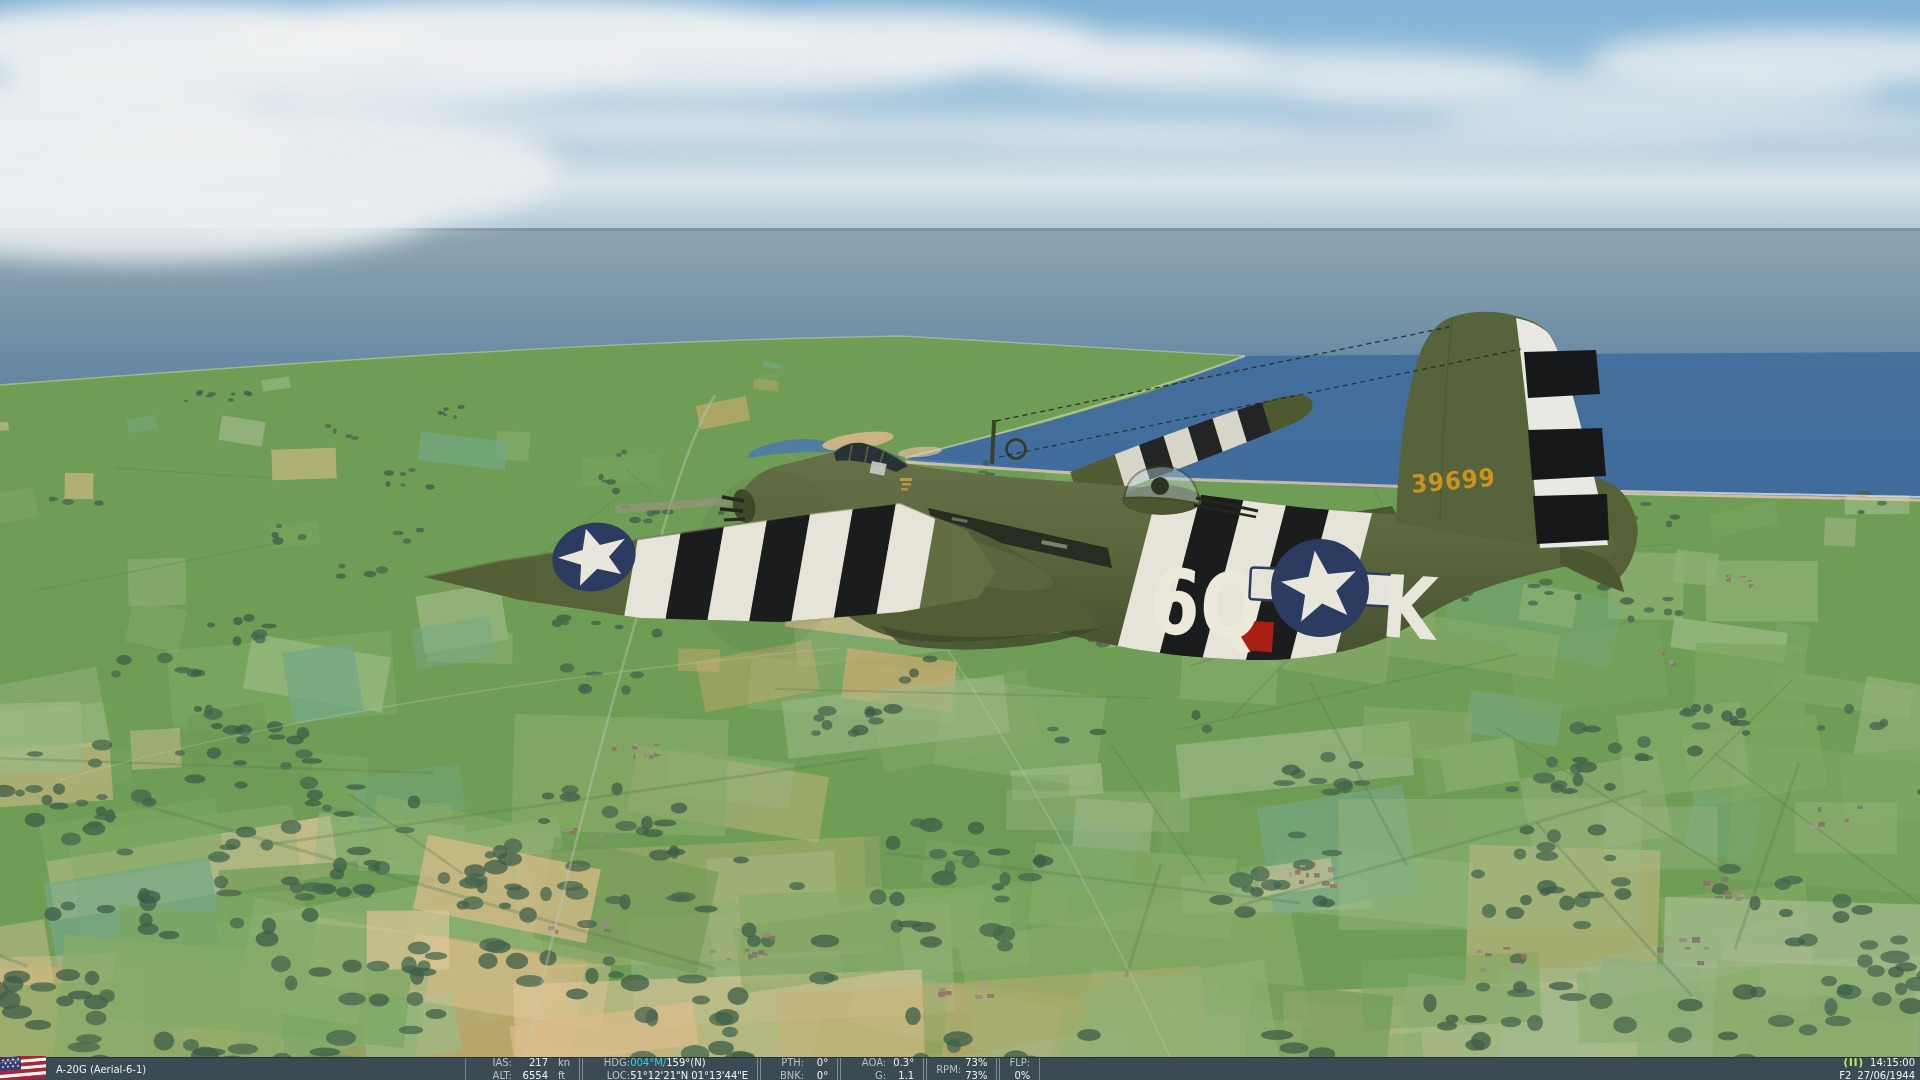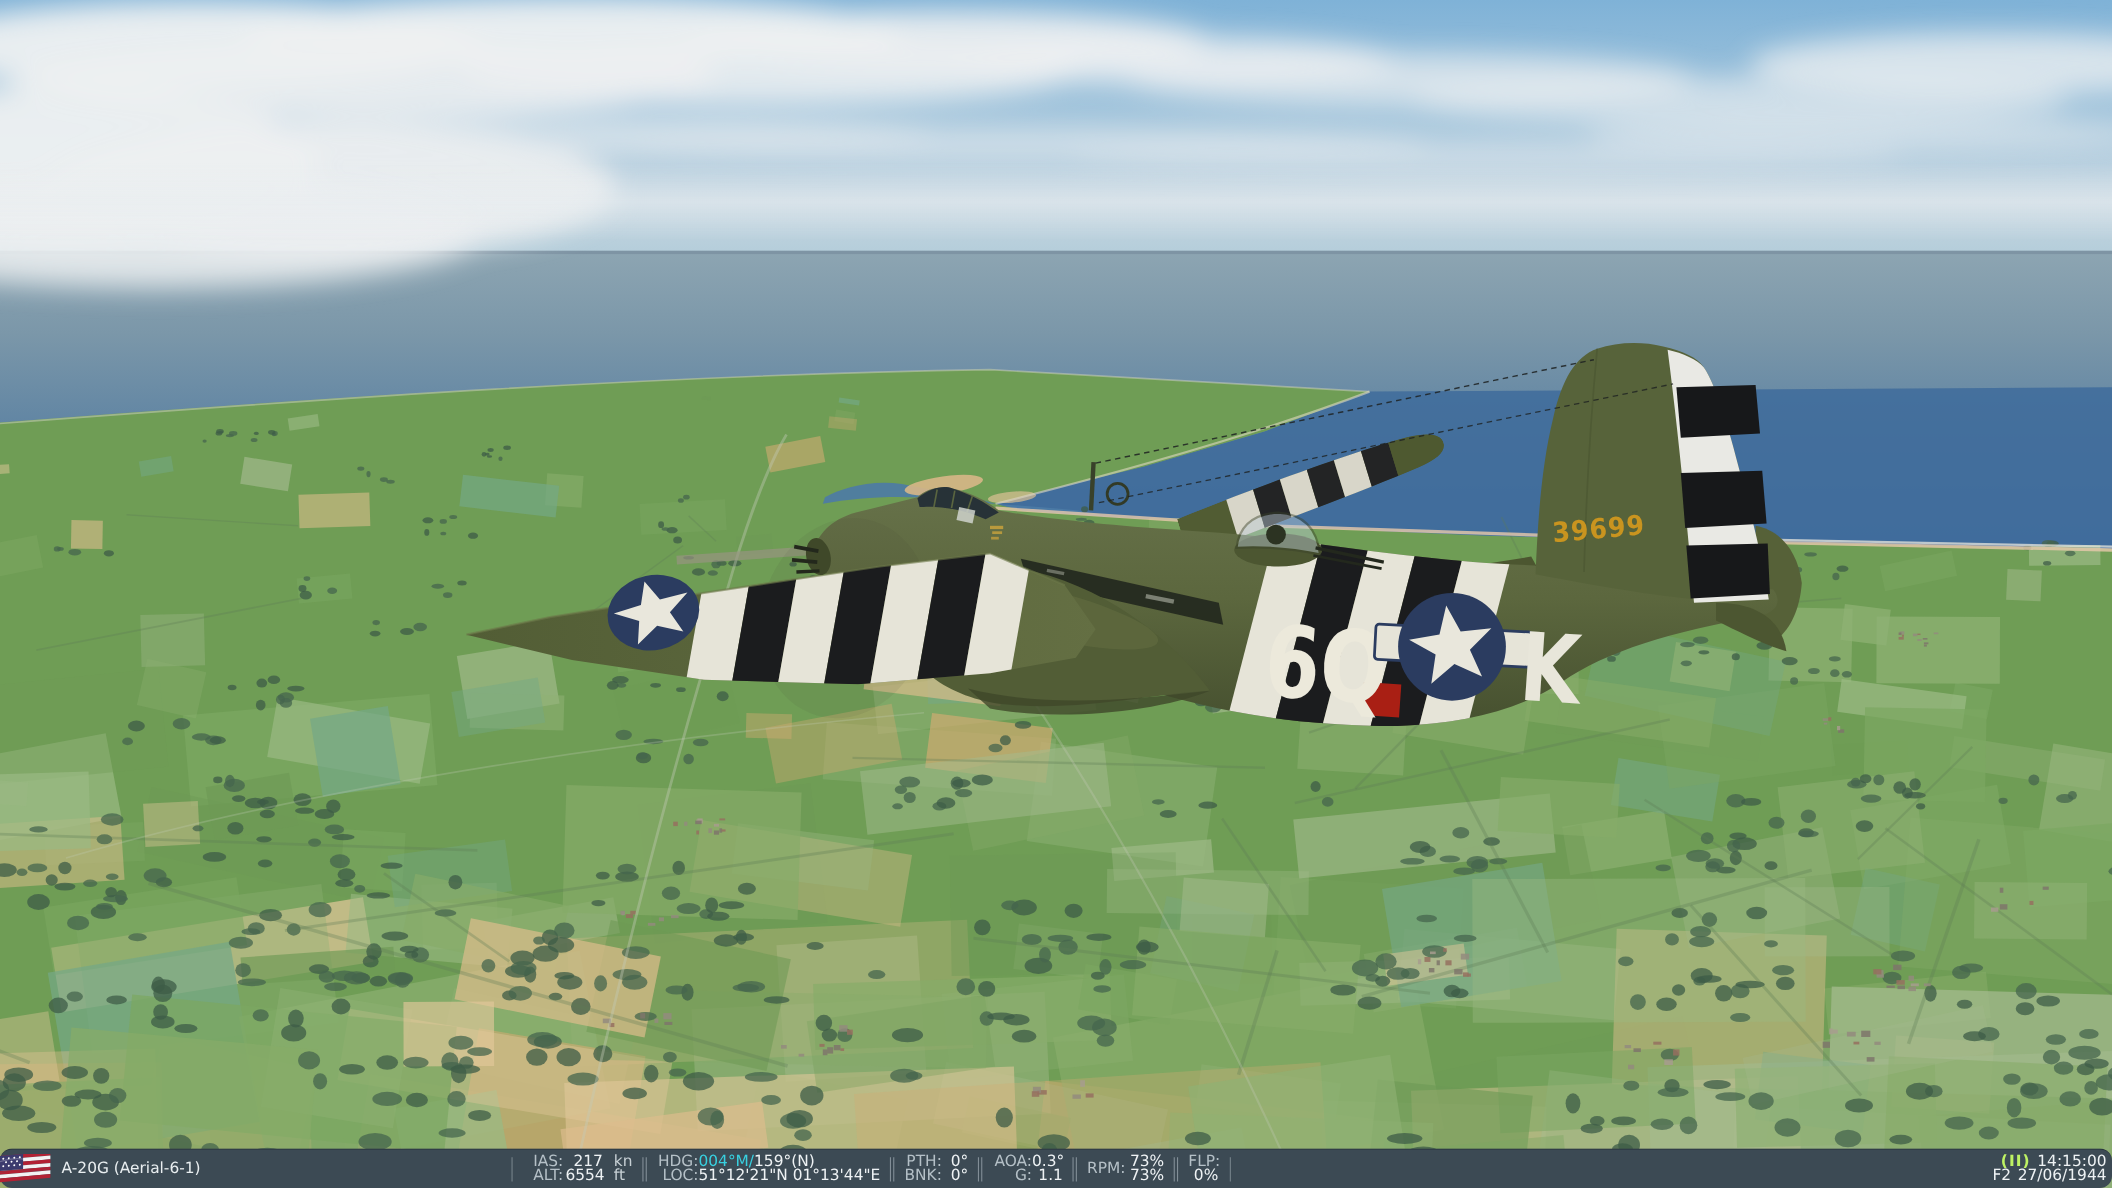--- a/index.html
+++ b/index.html
@@ -1,21 +1,21 @@
 <!DOCTYPE html>
 <html><head>
 <meta charset="utf-8">
 <style>
   html,body{margin:0;padding:0;background:#000;}
   #viewport{position:relative;width:1920px;height:1080px;overflow:hidden;font-family:"DejaVu Sans",sans-serif;}
   #scene{position:absolute;left:0;top:0;}
   
-  #statusbar{position:absolute;left:0;right:0;bottom:0;height:36px;background:#3c4a54;
+  #statusbar{position:absolute;left:0;right:0;bottom:0;height:23px;background:#3c4a54;
     border-top:1px solid rgba(10,20,26,.45);box-sizing:border-box;
-    font-size:14px;line-height:13px;color:#eef2f4;border-radius:11px;}
+    font-size:10px;line-height:13px;color:#eef2f4;}
   .bar-left{position:absolute;left:0;top:0;bottom:0;display:flex;align-items:center;}
   .unit-name{margin-left:10px;color:#e9eef0;}
   .bar-mid{position:absolute;left:456px;top:0;bottom:0;display:flex;align-items:center;}
   .blk{display:flex;flex-direction:column;justify-content:center;}
   .row{display:flex;align-items:baseline;white-space:nowrap;}
   .lab{color:#b5c0c7;}
   .num{display:inline-block;text-align:right;}
   .unitx{color:#c6cfd4;margin-left:10px;}
   .cyan{color:#38d0e0;}
   .sep{width:2px;height:22px;margin:0 9px;align-self:center;

